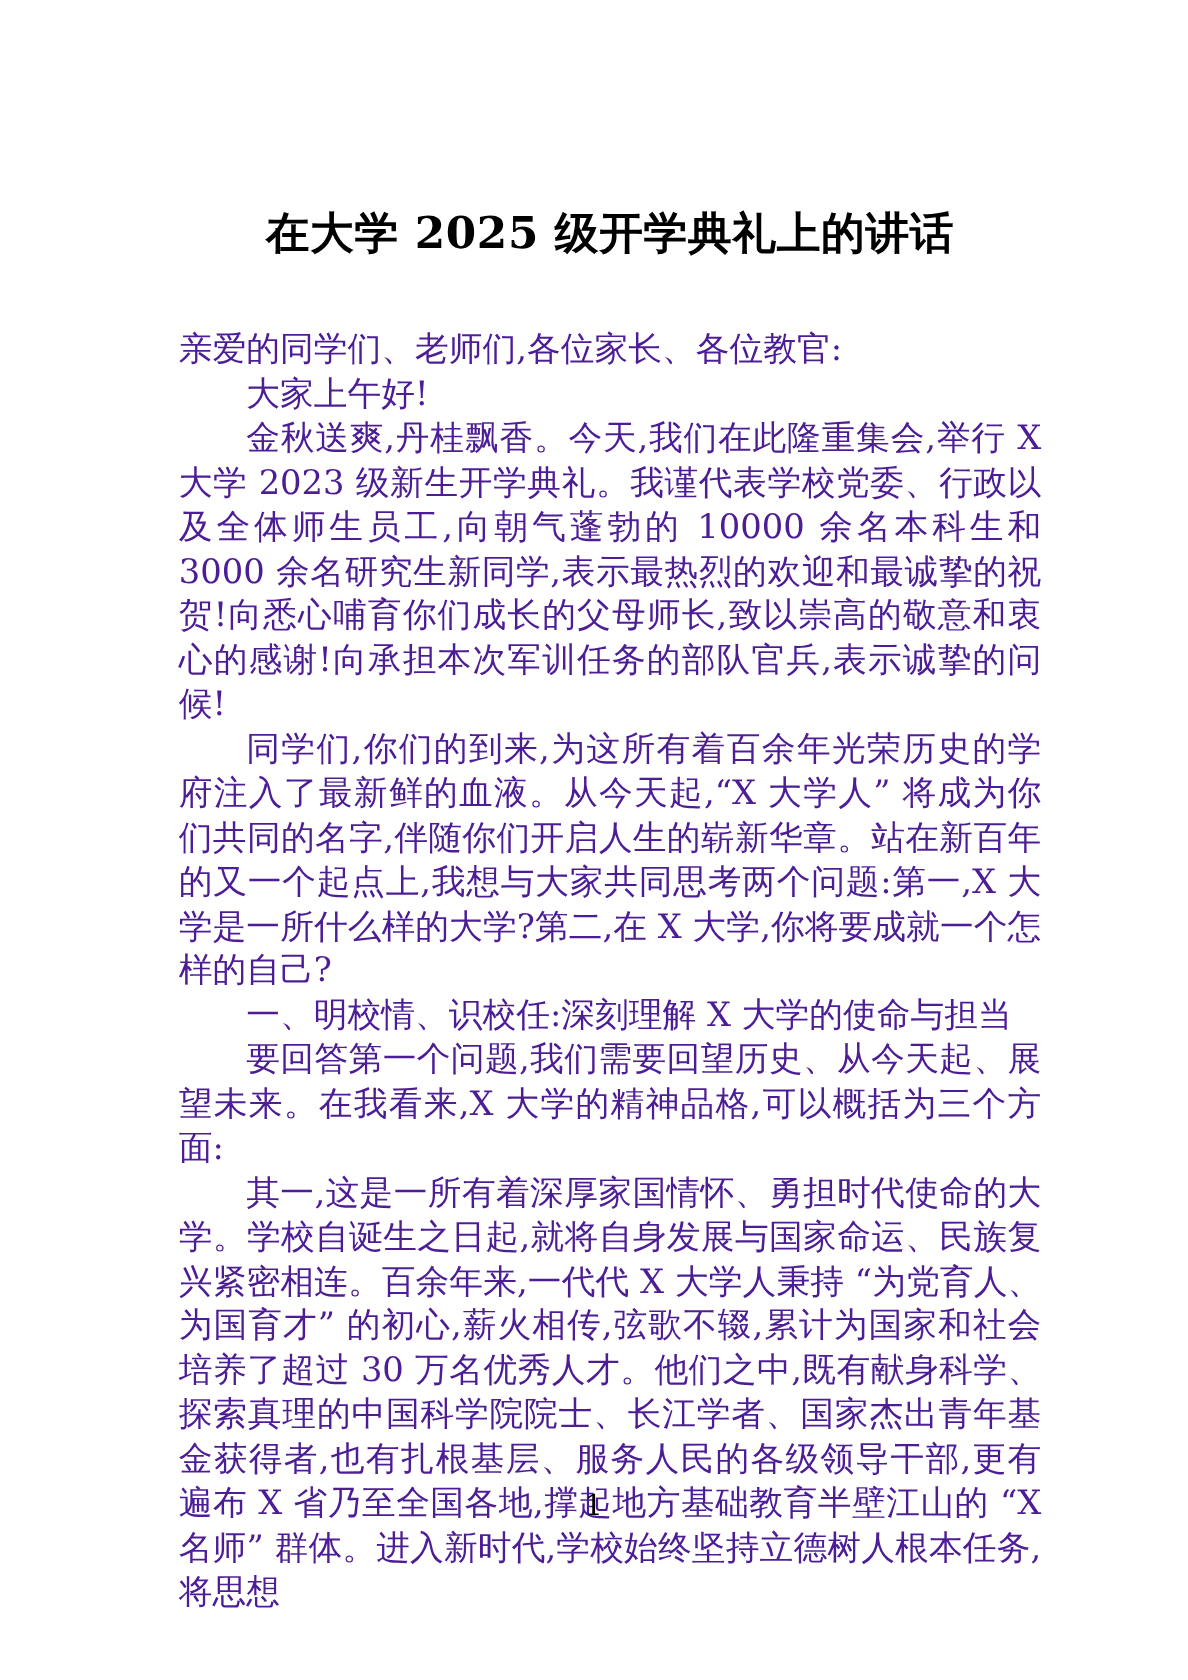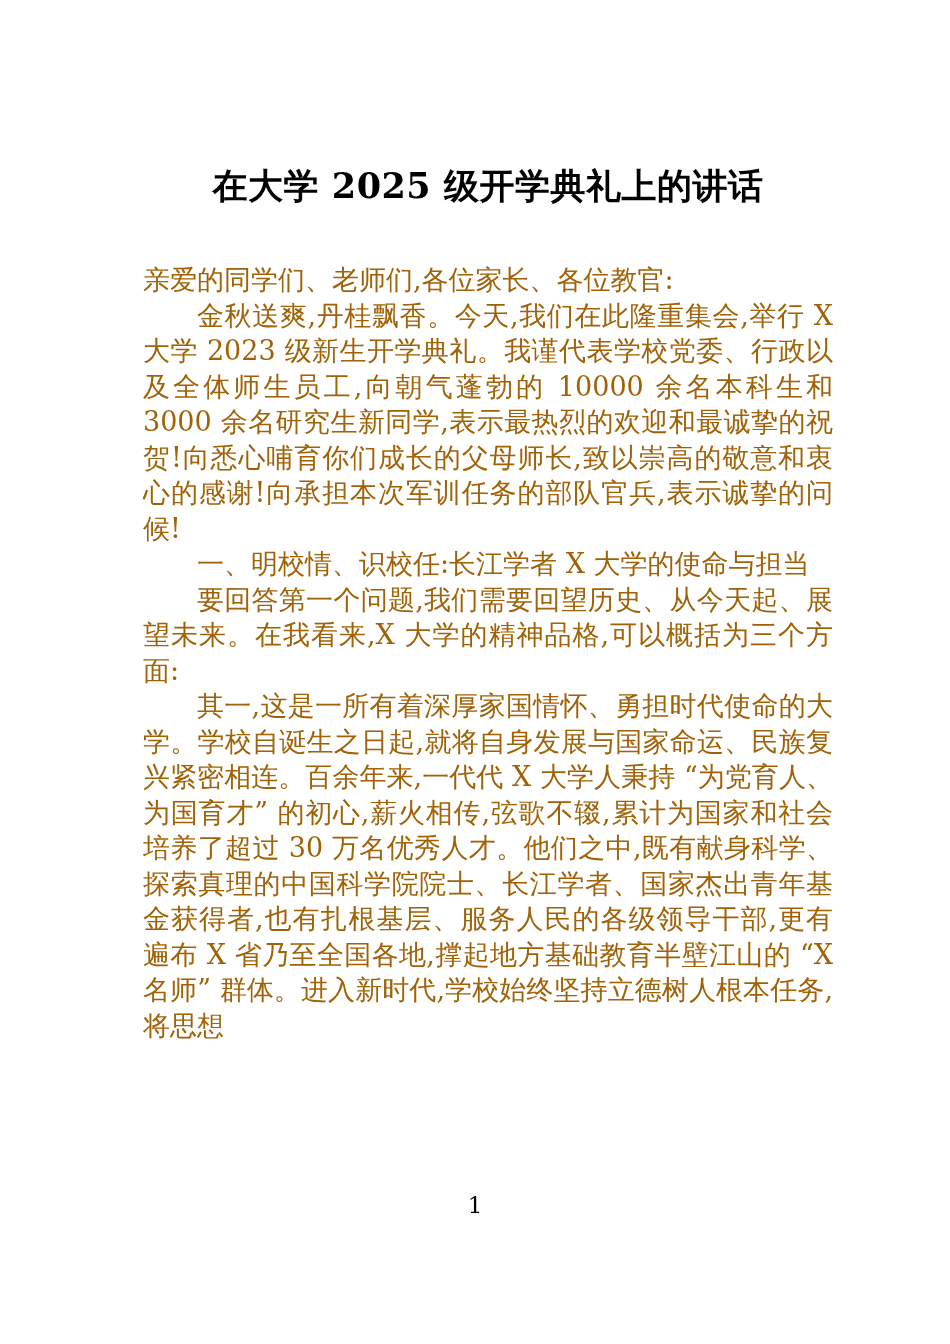--- a/index.html
+++ b/index.html
@@ -27,21 +27,21 @@
     white-space: nowrap;
   }
   .doc-body {
     width: 100%;
   }
   .para {
     font-size: 27px;
     line-height: 35.5px;
     text-align: justify;
     text-indent: 2em;
-    color: #a16207;
+    color: #4c1d95;
     word-break: break-word;
   }
   .para-salutation {
     text-indent: 0;
   }
   .para-heading {
     text-indent: 2em;
   }
   .page-number {
     position: absolute;
@@ -54,20 +54,22 @@
   }
 </style>
 </head>
 <body>
 
 <div class="page">
   <h1 class="doc-title">在大学 2025 级开学典礼上的讲话</h1>
 
   <div class="doc-body">
       <p class="para para-salutation">亲爱的同学们、老师们,各位家长、各位教官:</p>
+      <p class="para para-body">大家上午好!</p>
       <p class="para para-body">金秋送爽,丹桂飘香。今天,我们在此隆重集会,举行 X 大学 2023 级新生开学典礼。我谨代表学校党委、行政以及全体师生员工,向朝气蓬勃的 10000 余名本科生和 3000 余名研究生新同学,表示最热烈的欢迎和最诚挚的祝贺!向悉心哺育你们成长的父母师长,致以崇高的敬意和衷心的感谢!向承担本次军训任务的部队官兵,表示诚挚的问候!</p>
-      <p class="para para-heading">一、明校情、识校任:长江学者 X 大学的使命与担当</p>
+      <p class="para para-body">同学们,你们的到来,为这所有着百余年光荣历史的学府注入了最新鲜的血液。从今天起,“X 大学人” 将成为你们共同的名字,伴随你们开启人生的崭新华章。站在新百年的又一个起点上,我想与大家共同思考两个问题:第一,X 大学是一所什么样的大学?第二,在 X 大学,你将要成就一个怎样的自己?</p>
+      <p class="para para-heading">一、明校情、识校任:深刻理解 X 大学的使命与担当</p>
       <p class="para para-body">要回答第一个问题,我们需要回望历史、从今天起、展望未来。在我看来,X 大学的精神品格,可以概括为三个方面:</p>
       <p class="para para-body">其一,这是一所有着深厚家国情怀、勇担时代使命的大学。学校自诞生之日起,就将自身发展与国家命运、民族复兴紧密相连。百余年来,一代代 X 大学人秉持 “为党育人、为国育才” 的初心,薪火相传,弦歌不辍,累计为国家和社会培养了超过 30 万名优秀人才。他们之中,既有献身科学、探索真理的中国科学院院士、长江学者、国家杰出青年基金获得者,也有扎根基层、服务人民的各级领导干部,更有遍布 X 省乃至全国各地,撑起地方基础教育半壁江山的 “X 名师” 群体。进入新时代,学校始终坚持立德树人根本任务,将思想</p>
     </div>
 
   <div class="page-number">1</div>
 </div>
 
 </body></html>

